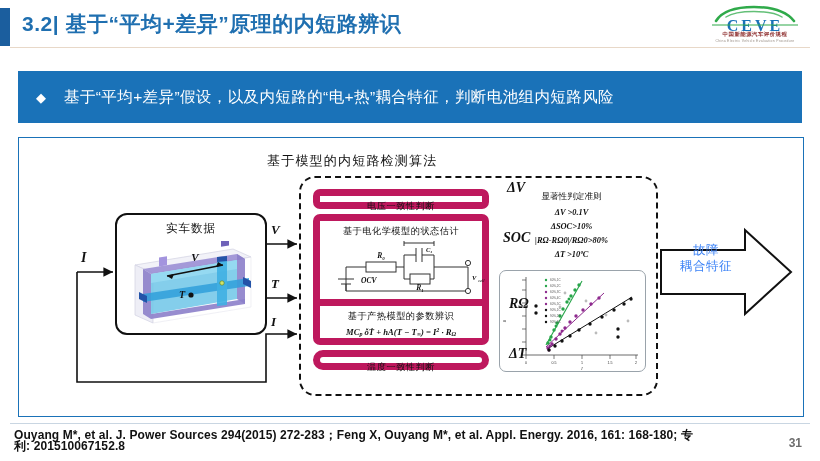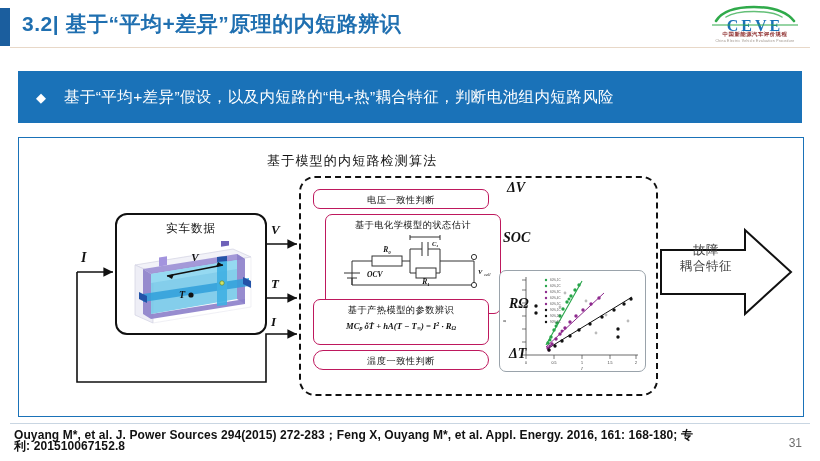--- a/index.html
+++ b/index.html
@@ -60,30 +60,30 @@
   
   .algo-title{
     position:absolute;left:248px;top:14px;width:250px;text-align:left;
     font-size:13px;color:#111;letter-spacing:1.2px;
   }
   .dashbox{
     position:absolute;left:280px;top:38px;width:355px;height:216px;
     border:2.2px dashed #111;border-radius:16px;background:#fff;
   }
   .ibox{
-    position:absolute;border:1px solid #be185d;border-radius:7px;background:#fff;
+    position:absolute;border:7px solid #be185d;border-radius:7px;background:#fff;
     box-sizing:border-box;
   }
   .ibox .t{
     width:100%;text-align:center;font-size:9.2px;color:#111;letter-spacing:0.5px;
   }
 
   .b-volt{left:12px;top:11px;width:176px;height:20px;}
   .b-volt .t{line-height:20px;}
-  .b-ecm{left:24px;top:36px;width:176px;height:100px;}
+  .b-ecm{left:12px;top:36px;width:176px;height:100px;}
   .b-ecm .t{margin-top:4px;}
   .b-thermal{left:12px;top:121px;width:176px;height:46px;}
   .b-thermal .t{margin-top:4px;}
   .b-temp{left:12px;top:172px;width:176px;height:20px;border-radius:10px;}
   .b-temp .t{line-height:20px;}
 
   .circ{position:absolute;left:10px;top:20px;width:156px;height:56px;}
 
   .formula{
     width:100%;text-align:center;margin-top:4px;
@@ -110,33 +110,33 @@
   
   .lbl{
     position:absolute;font-family:"Liberation Serif", serif;font-style:italic;
     font-weight:bold;color:#111;white-space:nowrap;
   }
 
   
   .resarrow{position:absolute;left:640px;top:86px;width:136px;height:96px;}
   .res-txt{
     position:absolute;left:648px;top:104px;width:78px;text-align:center;
-    font-size:12.5px;color:#404040;line-height:16px;letter-spacing:0.6px;
+    font-size:12.5px;color:#3b82f6;line-height:16px;letter-spacing:0.6px;
   }
 
   .wires{position:absolute;left:0;top:0;width:784px;height:278px;pointer-events:none;}
 
   
   .foot-rule{position:absolute;left:10px;top:423px;width:800px;height:1px;background:#c9d6e2;}
   .refs{
     position:absolute;left:14px;top:430px;width:680px;
     font-size:12px;font-weight:bold;color:#111;line-height:11px;letter-spacing:0.1px;
   }
   .pageno{
-    position:absolute;right:18px;top:436px;font-size:12px;color:#6d6d6d;
+    position:absolute;right:18px;top:436px;font-size:12px;color:#6d6d6d;font-weight:bold;
   }
 </style>
 </head>
 <body>
 
 <div class="slide">
 
   <div class="hdr">
     <div class="hdr-accent"></div>
     <div class="hdr-title">3.2| 基于“平均+差异”原理的内短路辨识</div>
@@ -290,20 +290,27 @@
         <div class="t">基于产热模型的参数辨识</div>
         <div class="formula">
           MC<span class="sub">p</span> ỗṪ + hA(T − T<span class="sub">∞</span>) = I<span class="sup">2</span> · R<span class="sub">Ω</span>
         </div>
       </div>
 
       <div class="ibox b-temp">
         <div class="t">温度一致性判断</div>
       </div>
 
+      <div class="ibox crit">
+        <div class="ct">显著性判定准则</div>
+        <div class="cr">ΔV &gt;0.1V</div>
+        <div class="cr">ΔSOC&gt;10%</div>
+        <div class="cr">|RΩ-RΩ0|/RΩ0&gt;80%</div>
+        <div class="cr">ΔT &gt;10ºC</div>
+      </div>
 
       <div class="plotbox">
         <svg width="145" height="100" viewBox="0 0 145 100">
           <g stroke="#444" stroke-width="0.8" fill="none">
             <path d="M26 84 L138 84"></path>
             <path d="M26 6 L26 84"></path>
           </g>
 
           <g stroke="#444" stroke-width="0.7">
             <path d="M22 84 L26 84"></path>

